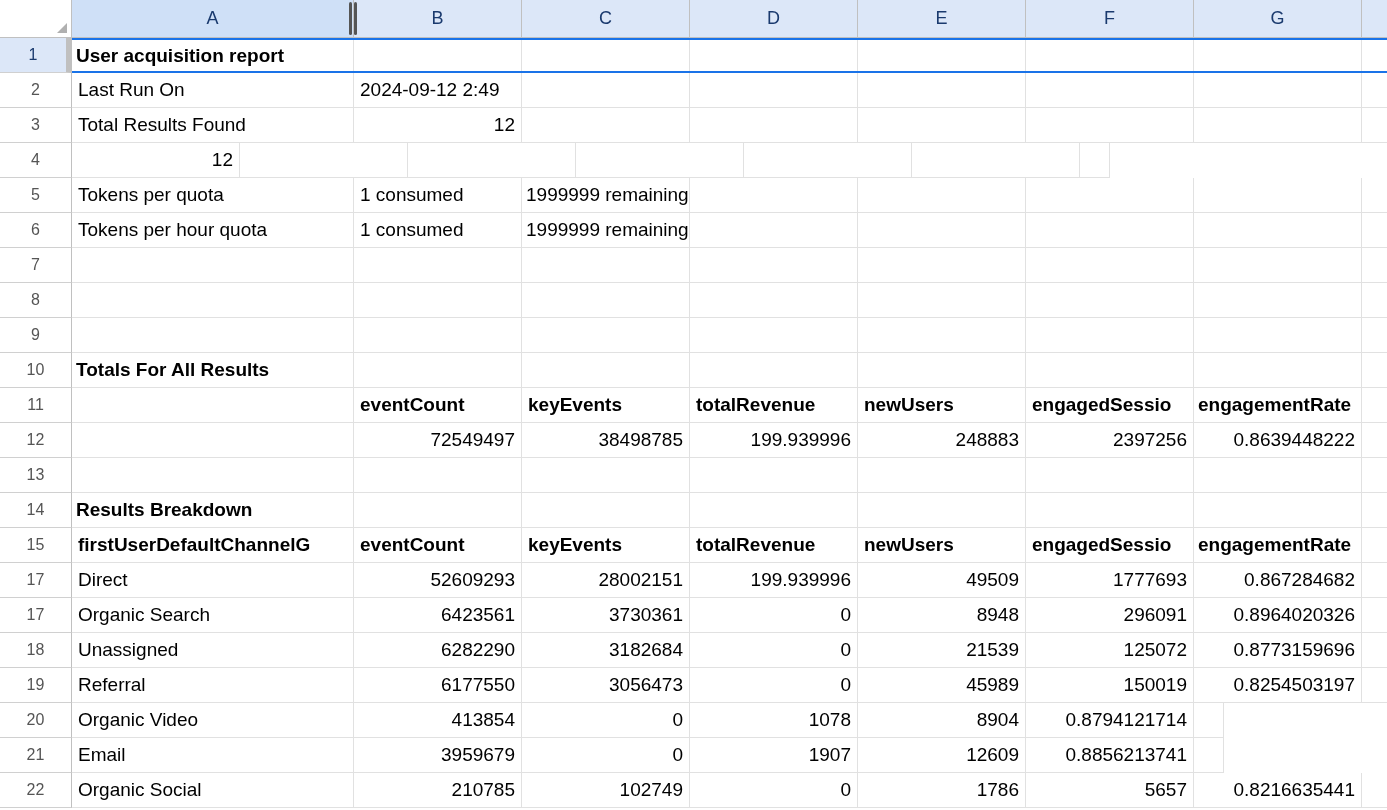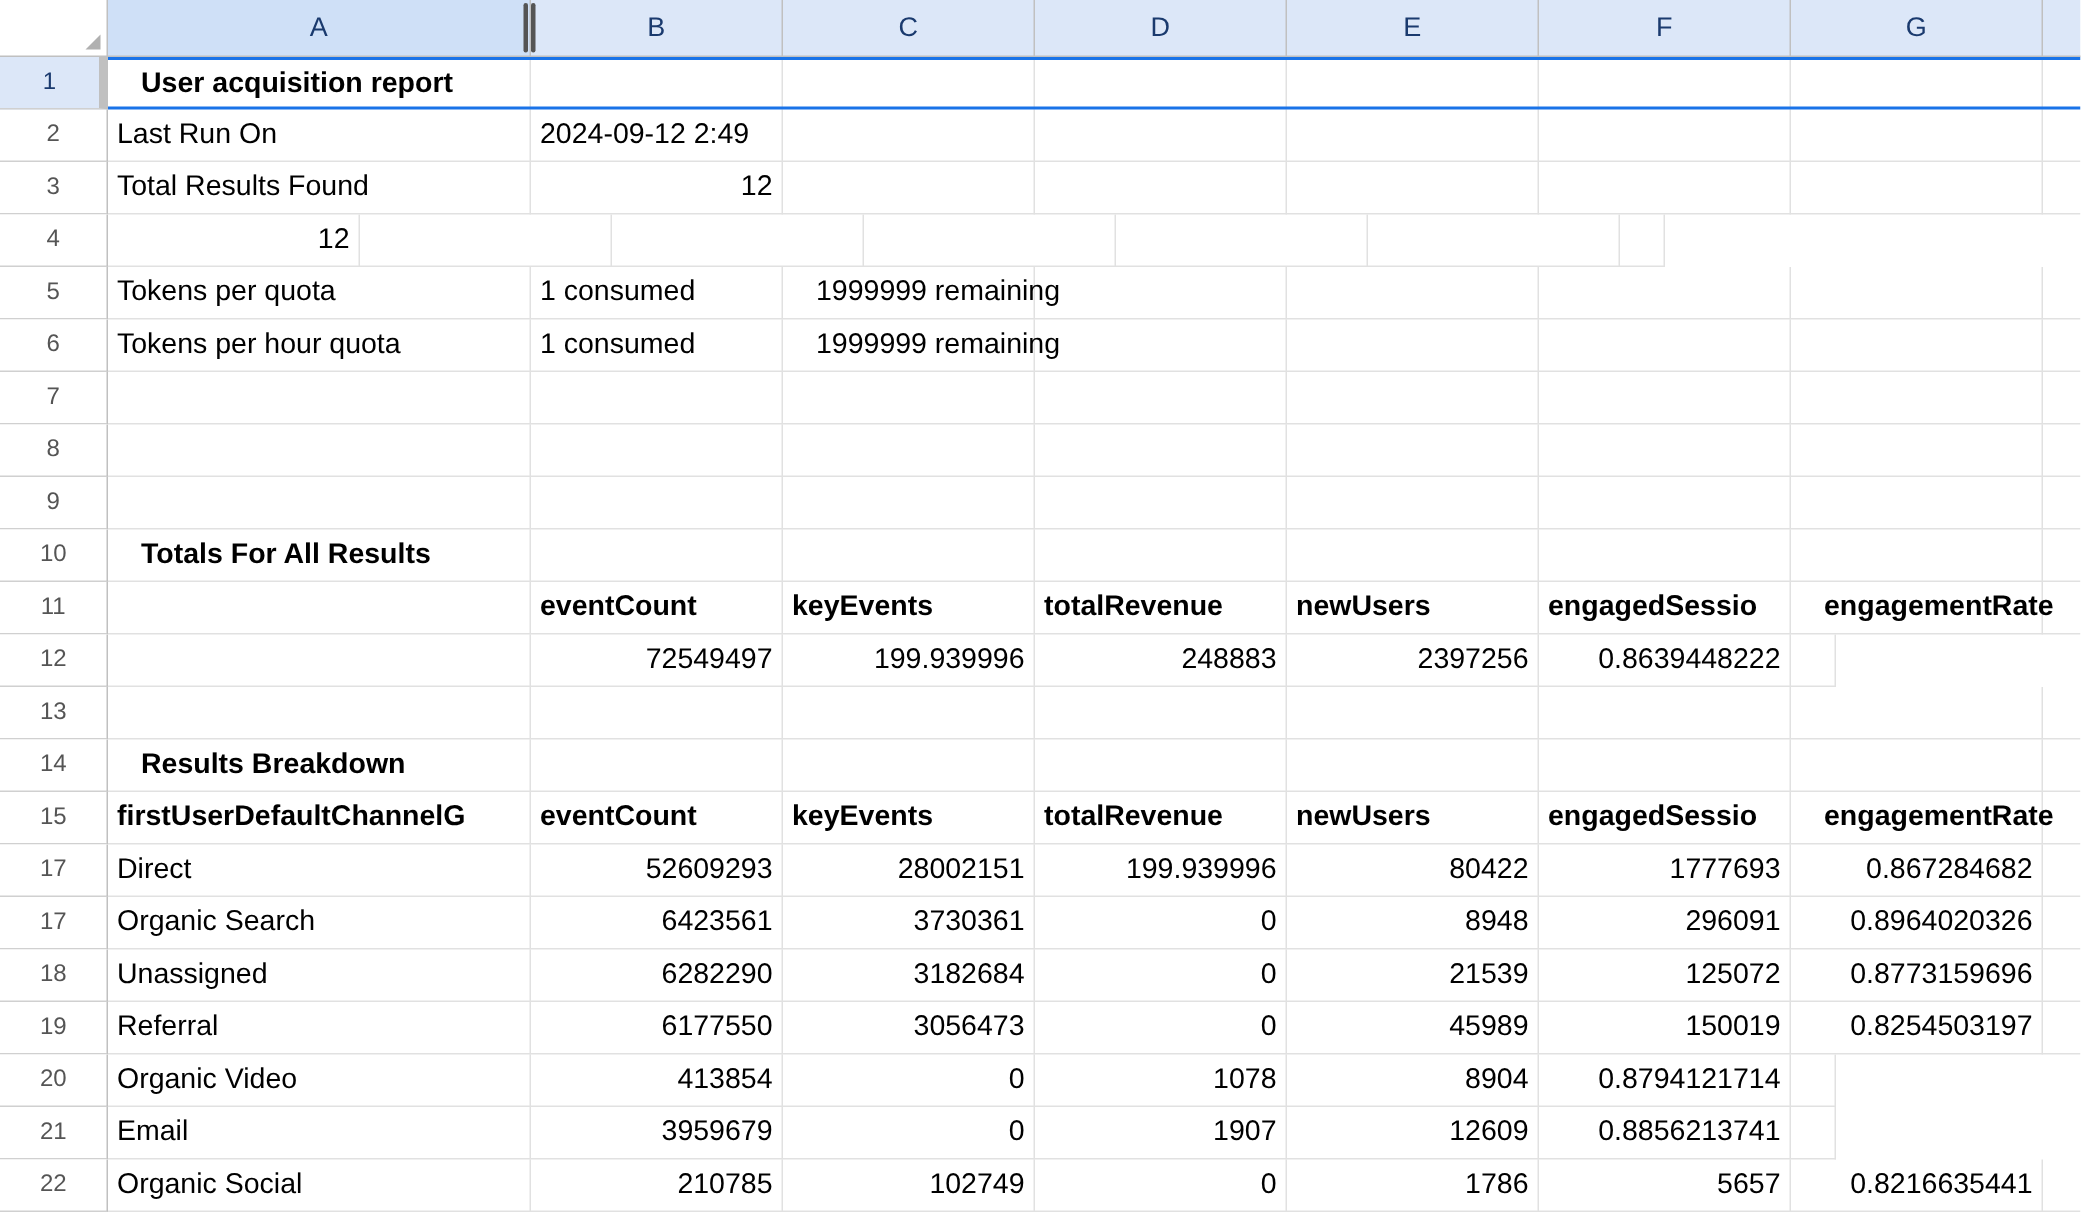--- a/index.html
+++ b/index.html
@@ -140,21 +140,21 @@
   .cell.bold {
     font-weight: 700;
   }
   .cell.overflow {
     overflow: visible;
     position: relative;
     z-index: 2;
   }
   .cell.overflow > span {
     position:absolute;
-    left:22px;
+    left:4px;
     background:transparent;
     white-space:nowrap;
   }
   .active-cell-border {
     position: absolute;
     top: 0;
     left: 0;
     right: 0;
     height: 35px;
     border-top: 2px solid #1a73e8;
@@ -353,20 +353,21 @@
           <div class="cell col-e left bold">newUsers</div>
           <div class="cell col-f left bold">engagedSessio</div>
           <div class="cell col-g left bold overflow">
             <span>engagementRate</span>
           </div>
           <div class="cell col-h left"></div>
         </div>
         <div class="row">
           <div class="cell col-a left"></div>
           <div class="cell col-b num">72549497</div>
+          <div class="cell col-c num">38498785</div>
           <div class="cell col-d num">199.939996</div>
           <div class="cell col-e num">248883</div>
           <div class="cell col-f num">2397256</div>
           <div class="cell col-g num">0.8639448222</div>
           <div class="cell col-h left"></div>
         </div>
         <div class="row">
           <div class="cell col-a left"></div>
           <div class="cell col-b left"></div>
           <div class="cell col-c left"></div>
@@ -398,21 +399,21 @@
           <div class="cell col-g left bold overflow">
             <span>engagementRate</span>
           </div>
           <div class="cell col-h left"></div>
         </div>
         <div class="row">
           <div class="cell col-a left">Direct</div>
           <div class="cell col-b num">52609293</div>
           <div class="cell col-c num">28002151</div>
           <div class="cell col-d num">199.939996</div>
-          <div class="cell col-e num">80422</div>
+          <div class="cell col-e num">49509</div>
           <div class="cell col-f num">1777693</div>
           <div class="cell col-g num">0.867284682</div>
           <div class="cell col-h left"></div>
         </div>
         <div class="row">
           <div class="cell col-a left">Organic Search</div>
           <div class="cell col-b num">6423561</div>
           <div class="cell col-c num">3730361</div>
           <div class="cell col-d num">0</div>
           <div class="cell col-e num">8948</div>

